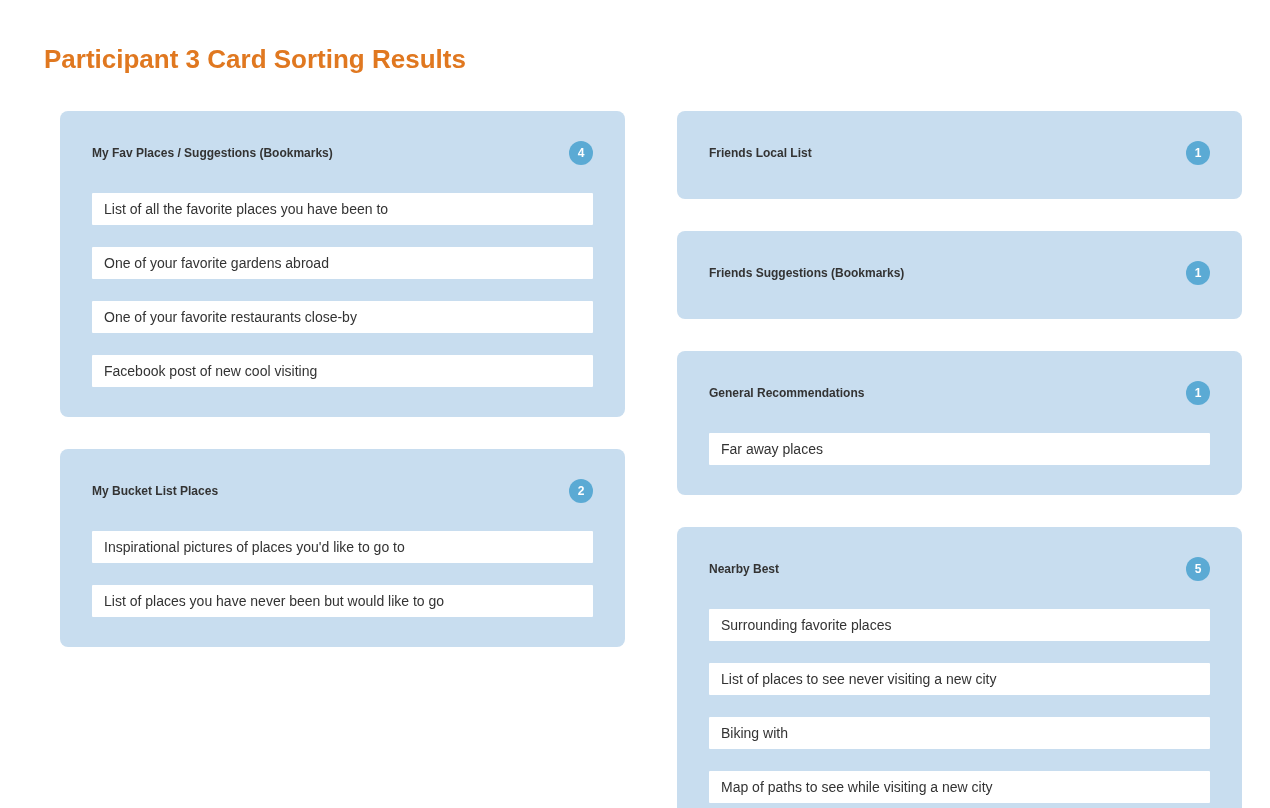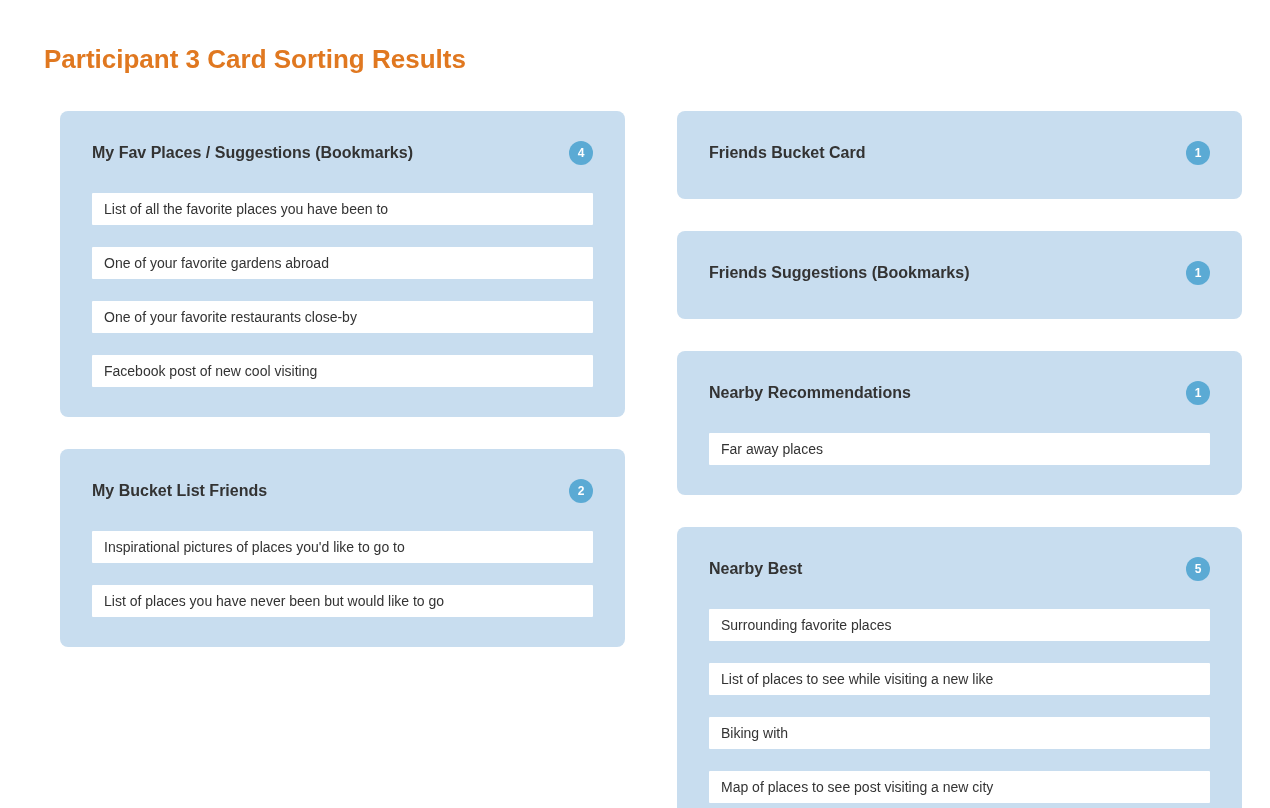--- a/index.html
+++ b/index.html
@@ -31,21 +31,21 @@
       border-radius: 8px;
       padding: 14px 16px;
     }
     .card-header {
       display: flex;
       align-items: center;
       justify-content: space-between;
       margin-bottom: 12px;
     }
     .card-title {
-      font-size: 16px;
+      font-size: 12px;
       font-weight: bold;
       color: #333;
       text-align: right;
     }
     .badge {
       background: #5baad4;
       color: #fff;
       border-radius: 50%;
       width: 24px;
       height: 24px;
@@ -83,58 +83,58 @@
         </div>
         <div class="card-items">
           <div class="card-item">List of all the favorite places you have been to</div>
           <div class="card-item">One of your favorite gardens abroad</div>
           <div class="card-item">One of your favorite restaurants close-by</div>
           <div class="card-item">Facebook post of new cool visiting</div>
         </div>
       </div>
       <div class="card">
         <div class="card-header">
-          <div class="card-title">My Bucket List Friends</div>
+          <div class="card-title">My Bucket List Places</div>
           <div class="badge">2</div>
         </div>
         <div class="card-items">
           <div class="card-item">Inspirational pictures of places you'd like to go to</div>
           <div class="card-item">List of places you have never been but would like to go</div>
         </div>
       </div>
     </div>
   <div class="column" id="right-col">
       <div class="card">
         <div class="card-header">
-          <div class="card-title">Friends Bucket Card</div>
+          <div class="card-title">Friends Local List</div>
           <div class="badge">1</div>
         </div>
       </div>
       <div class="card">
         <div class="card-header">
           <div class="card-title">Friends Suggestions (Bookmarks)</div>
           <div class="badge">1</div>
         </div>
       </div>
       <div class="card">
         <div class="card-header">
-          <div class="card-title">Nearby Recommendations</div>
+          <div class="card-title">General Recommendations</div>
           <div class="badge">1</div>
         </div>
         <div class="card-items">
           <div class="card-item">Far away places</div>
         </div>
       </div>
       <div class="card">
         <div class="card-header">
           <div class="card-title">Nearby Best</div>
           <div class="badge">5</div>
         </div>
         <div class="card-items">
           <div class="card-item">Surrounding favorite places</div>
-          <div class="card-item">List of places to see while visiting a new like</div>
+          <div class="card-item">List of places to see never visiting a new city</div>
           <div class="card-item">Biking with</div>
-          <div class="card-item">Map of places to see post visiting a new city</div>
+          <div class="card-item">Map of paths to see while visiting a new city</div>
           <div class="card-item">Bakery with good Yelp review</div>
         </div>
       </div>
     </div>
 </div>
 
 </body></html>

